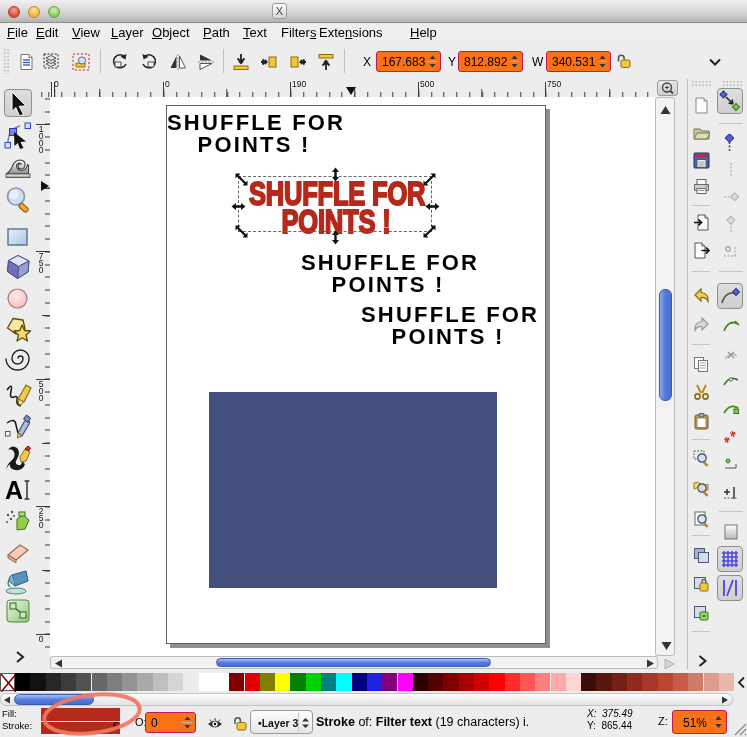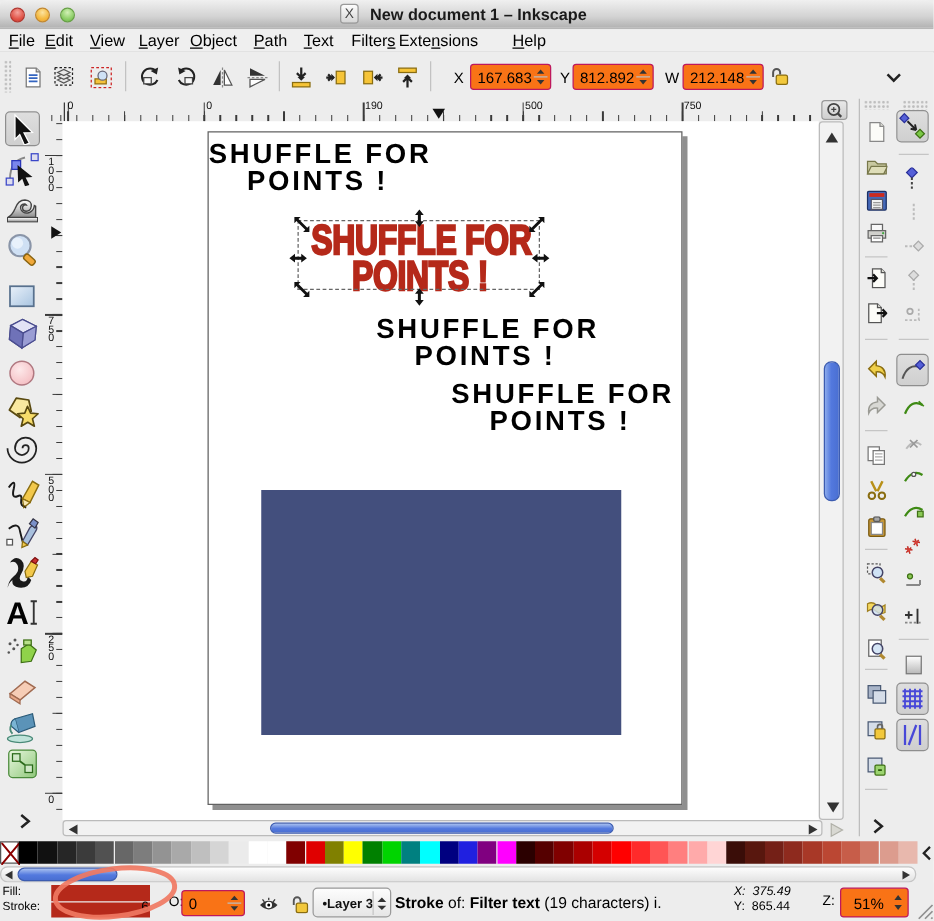--- a/index.html
+++ b/index.html
@@ -96,21 +96,20 @@
 .xy { position:absolute; font-size:10px; color:#000; }
 </style>
 </head>
 <body>
 <div id="win">
 
 <div id="titlebar">
   <div class="tl" id="tl-r"></div>
   <div class="tl" id="tl-y"></div>
   <div class="tl" id="tl-g"></div>
-  <div id="title">New document 1 – Inkscape</div>
   <div id="docicon">X</div>
 </div>
 
 <div id="menubar">
   <span class="mi" style="left:7px"><u>F</u>ile</span>
   <span class="mi" style="left:36px"><u>E</u>dit</span>
   <span class="mi" style="left:72px"><u>V</u>iew</span>
   <span class="mi" style="left:111px"><u>L</u>ayer</span>
   <span class="mi" style="left:152px"><u>O</u>bject</span>
   <span class="mi" style="left:203px"><u>P</u>ath</span>
@@ -200,21 +199,21 @@
   <div class="spinbox" style="left:458px; width:65px;">
         <span class="val">812.892</span>
         <svg class="arrows" viewBox="0 0 13 19">
           <path d="M3.5 7 L6.5 3.5 L9.5 7 z" fill="#333"></path>
           <path d="M3.5 12 L6.5 15.5 L9.5 12 z" fill="#333"></path>
           <line x1="1" y1="9.5" x2="12" y2="9.5" stroke="#bbb"></line>
         </svg>
       </div>
   <span class="lbl" style="left:532px; top:14px;">W</span>
   <div class="spinbox" style="left:546px; width:65px;">
-        <span class="val">212.148</span>
+        <span class="val">340.531</span>
         <svg class="arrows" viewBox="0 0 13 19">
           <path d="M3.5 7 L6.5 3.5 L9.5 7 z" fill="#333"></path>
           <path d="M3.5 12 L6.5 15.5 L9.5 12 z" fill="#333"></path>
           <line x1="1" y1="9.5" x2="12" y2="9.5" stroke="#bbb"></line>
         </svg>
       </div>
   <svg class="tbtn" style="left:616px; top:12px; width:16px; height:16px;" viewBox="0 0 16 16">
         <rect x="5" y="7" width="9" height="7.5" rx="1.5" fill="#f2c83c" stroke="#8a6d10"></rect>
         <path d="M2.5 8.5 V5 a2.8 2.8 0 0 1 5.6 0 V6.5" fill="none" stroke="#555" stroke-width="1.6"></path>
       </svg>

